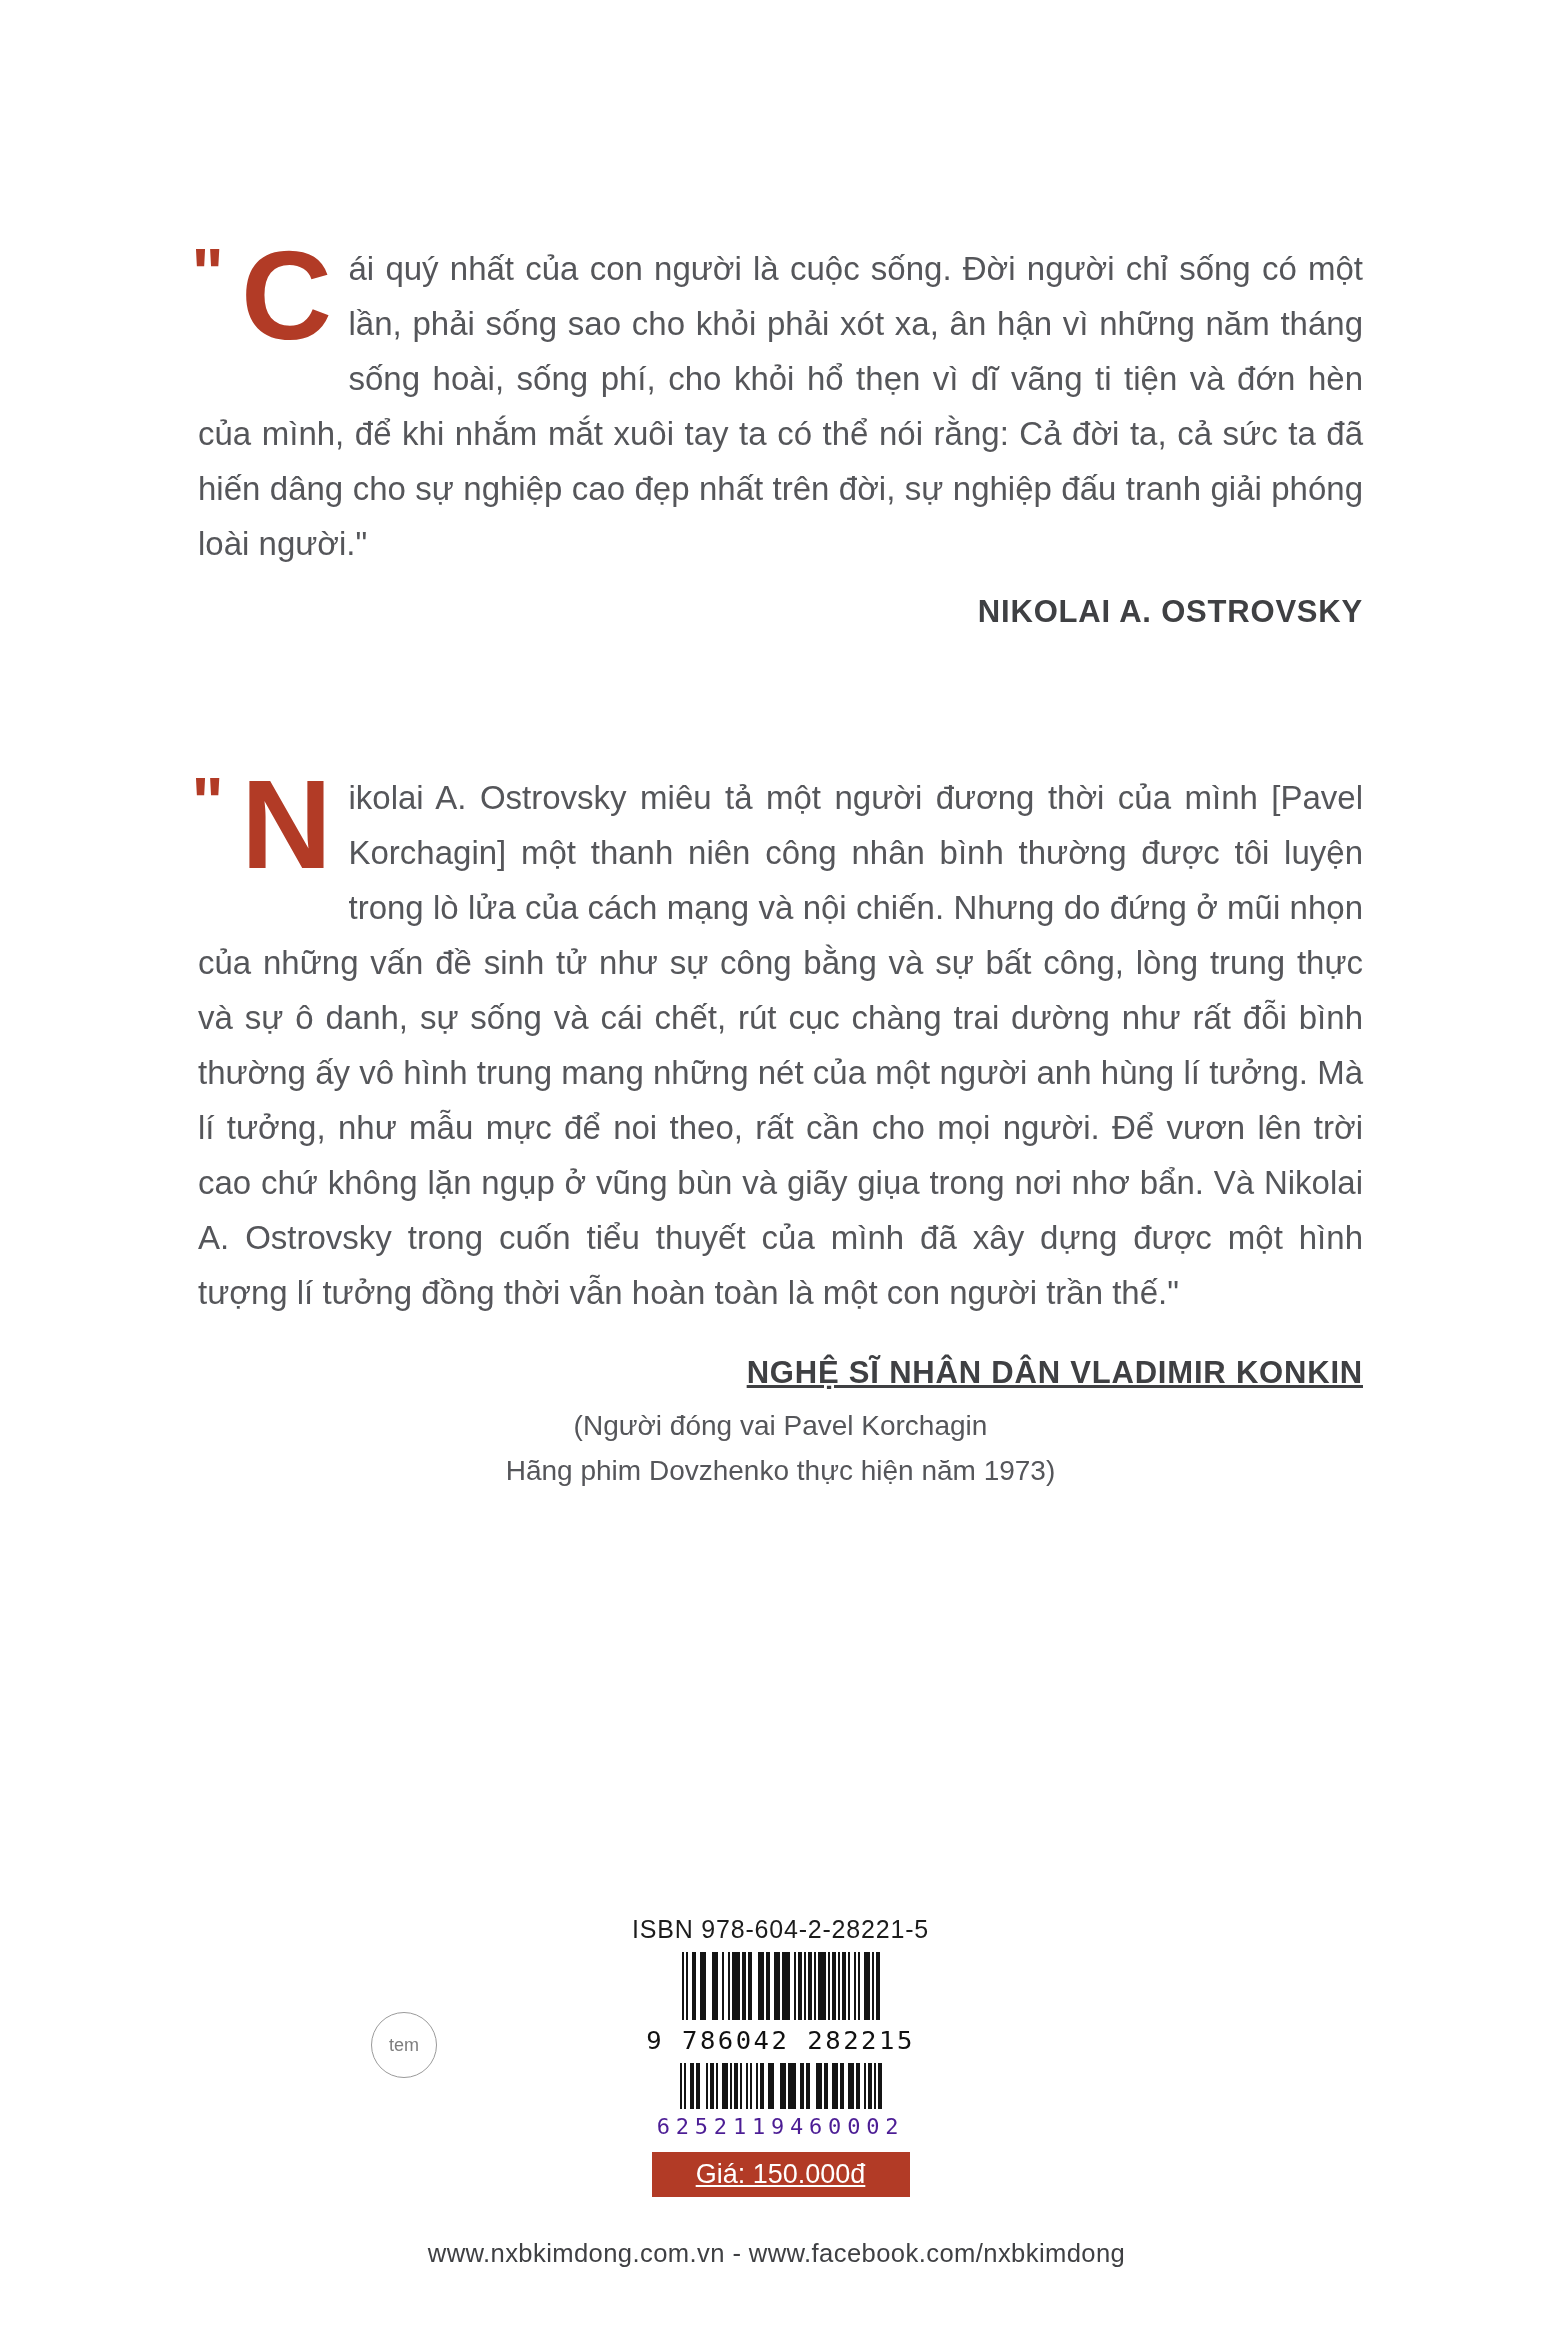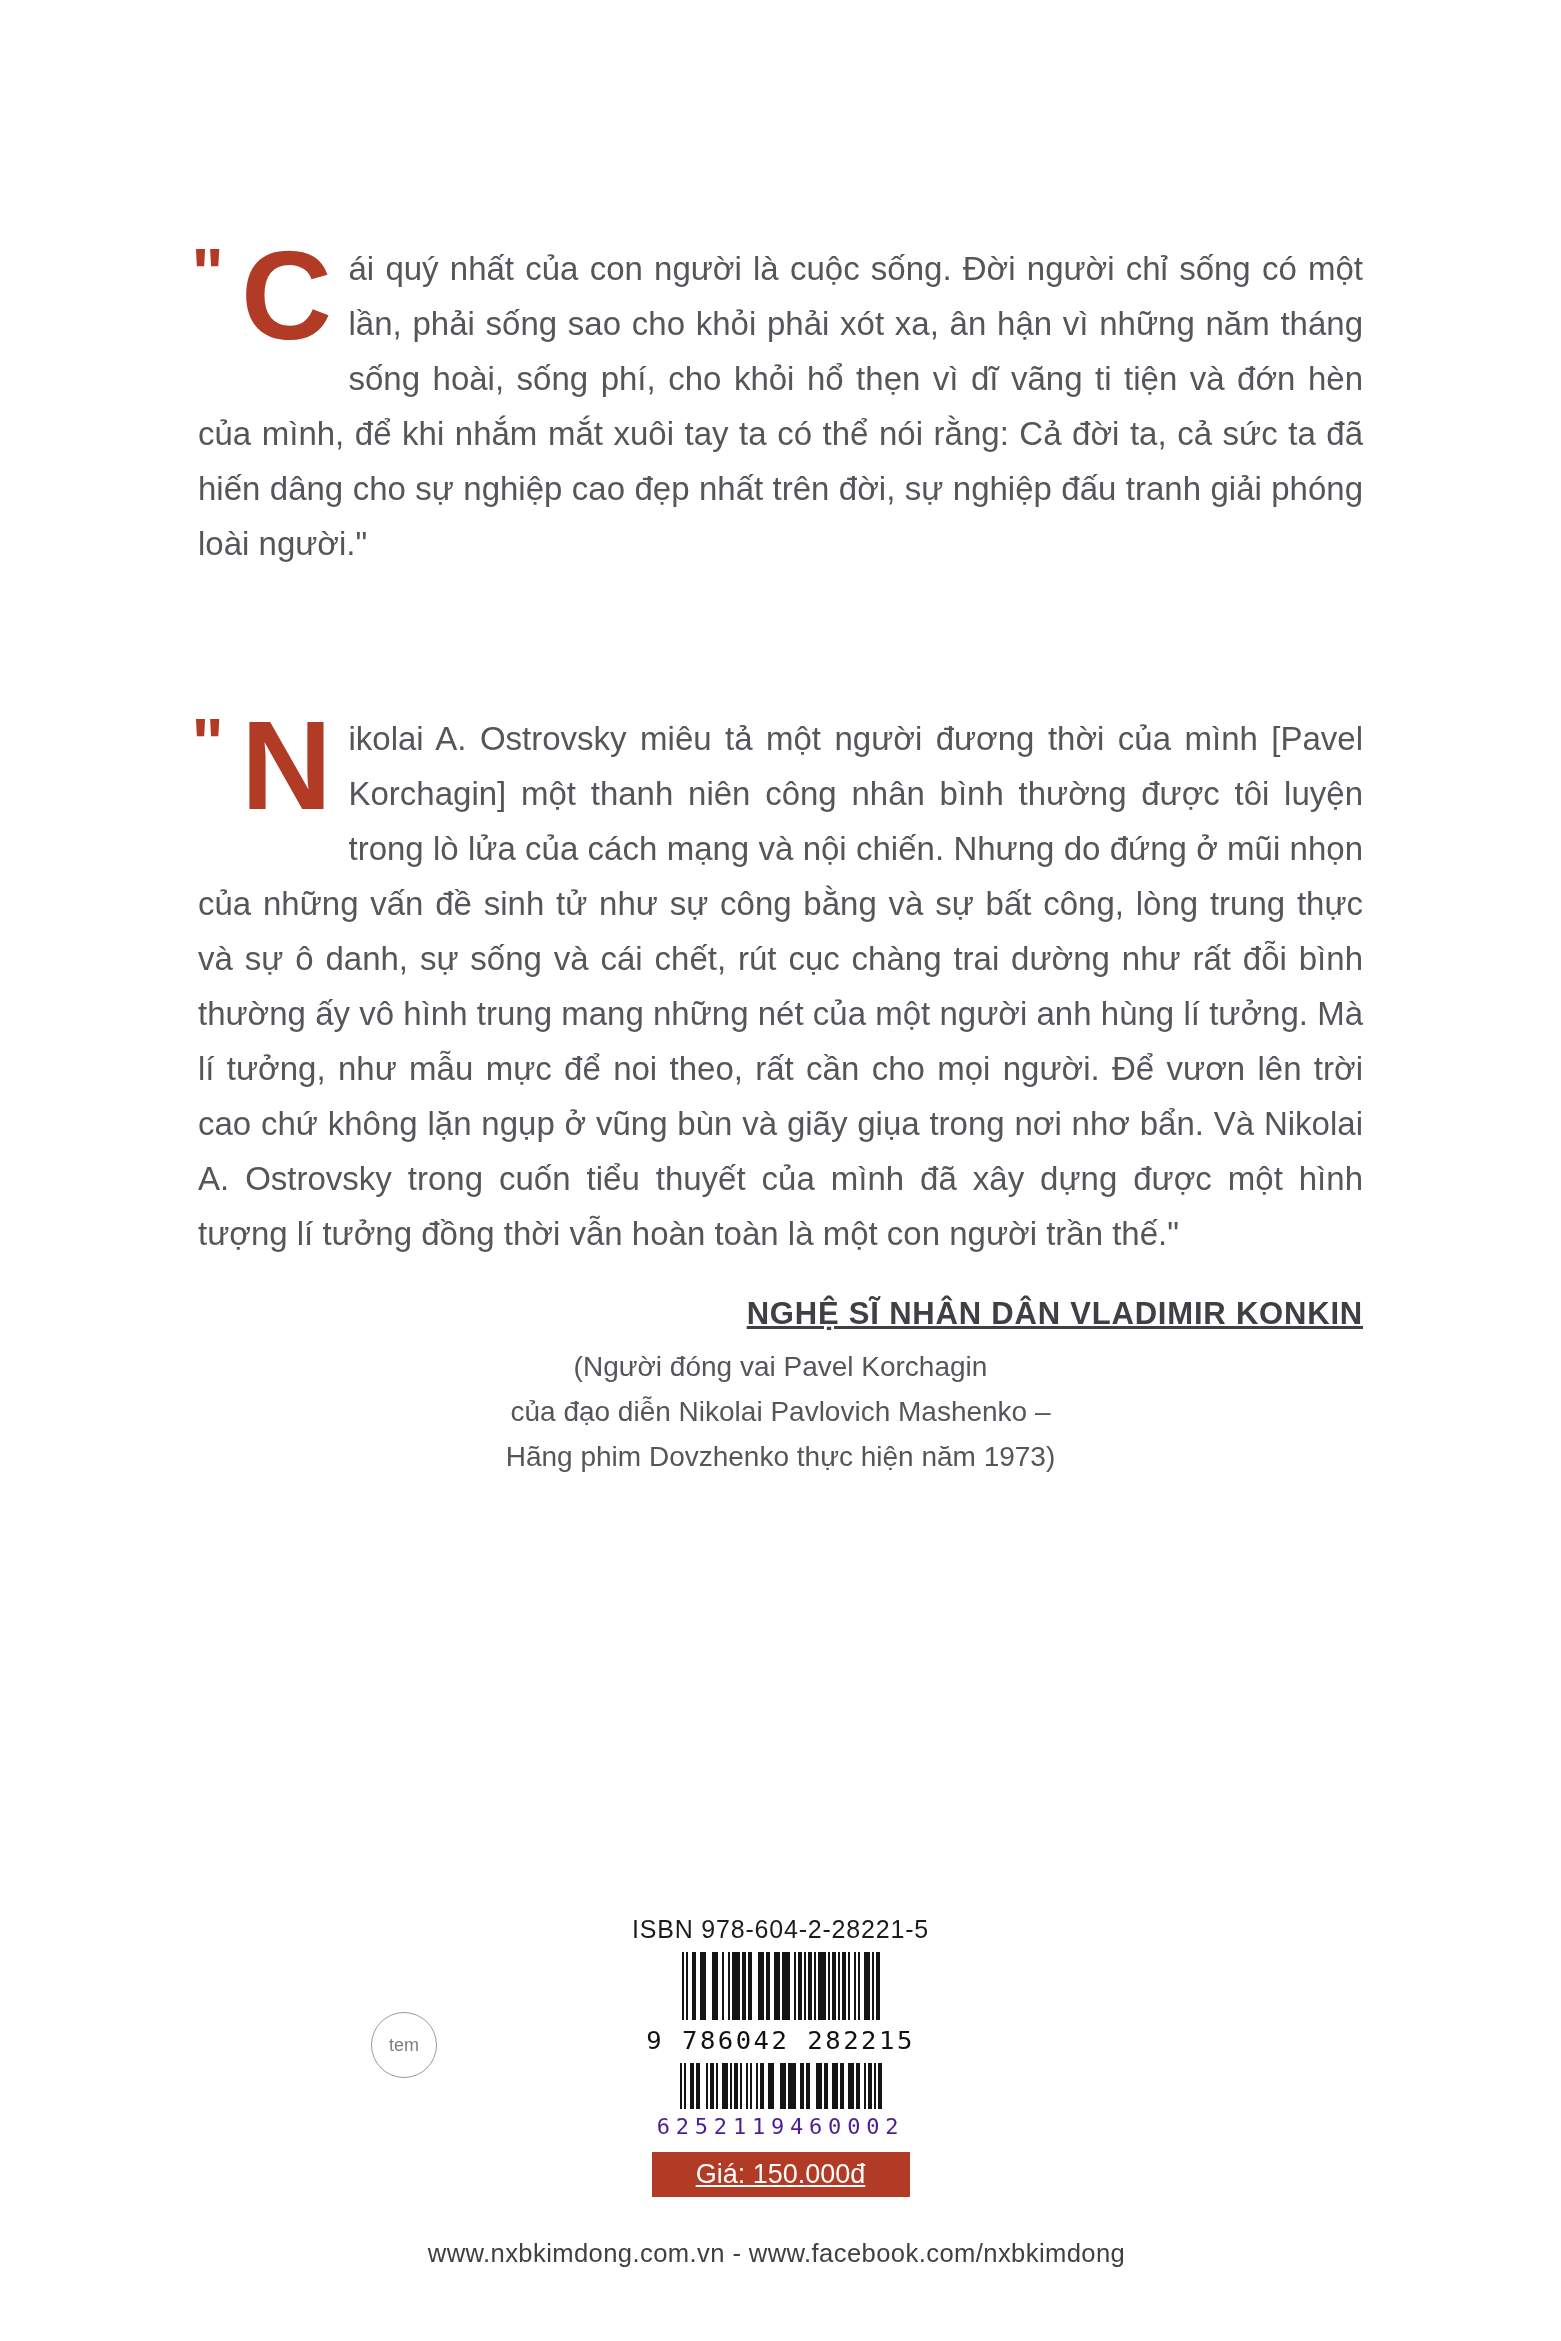--- a/index.html
+++ b/index.html
@@ -154,31 +154,31 @@
 <body>
 
 <div class="page">
   <div class="content">
 
     <p class="quote quote-1">
       <span class="dc-wrap">
         <span class="q-mark">"</span><span class="dc-letter">C</span>
       </span><span>ái quý nhất của con người là cuộc sống. Đời người chỉ sống có một lần, phải sống sao cho khỏi phải xót xa, ân hận vì những năm tháng sống hoài, sống phí, cho khỏi hổ thẹn vì dĩ vãng ti tiện và đớn hèn của mình, để khi nhắm mắt xuôi tay ta có thể nói rằng: Cả đời ta, cả sức ta đã hiến dâng cho sự nghiệp cao đẹp nhất trên đời, sự nghiệp đấu tranh giải phóng loài người."</span>
     </p>
+    <div class="attr">NIKOLAI A. OSTROVSKY</div>
 
     <p class="quote quote-2">
       <span class="dc-wrap">
         <span class="q-mark">"</span><span class="dc-letter">N</span>
       </span><span>ikolai A. Ostrovsky miêu tả một người đương thời của mình [Pavel Korchagin] một thanh niên công nhân bình thường được tôi luyện trong lò lửa của cách mạng và nội chiến. Nhưng do đứng ở mũi nhọn của những vấn đề sinh tử như sự công bằng và sự bất công, lòng trung thực và sự ô danh, sự sống và cái chết, rút cục chàng trai dường như rất đỗi bình thường ấy vô hình trung mang những nét của một người anh hùng lí tưởng. Mà lí tưởng, như mẫu mực để noi theo, rất cần cho mọi người. Để vươn lên trời cao chứ không lặn ngụp ở vũng bùn và giãy giụa trong nơi nhơ bẩn. Và Nikolai A. Ostrovsky trong cuốn tiểu thuyết của mình đã xây dựng được một hình tượng lí tưởng đồng thời vẫn hoàn toàn là một con người trần thế."</span>
     </p>
     <div class="attr attr-2">NGHỆ SĨ NHÂN DÂN VLADIMIR KONKIN</div>
 
     <div class="credits">
       <div>(Người đóng vai Pavel Korchagin</div>
-      <div>của đạo diễn Nikolai Pavlovich Mashenko –</div>
       <div>Hãng phim Dovzhenko thực hiện năm 1973)</div>
     </div>
   </div>
 
   <div class="stamp">
     <span>tem</span>
   </div>
 
   <div class="bc-block">
     <div class="isbn">ISBN 978-604-2-28221-5</div>

